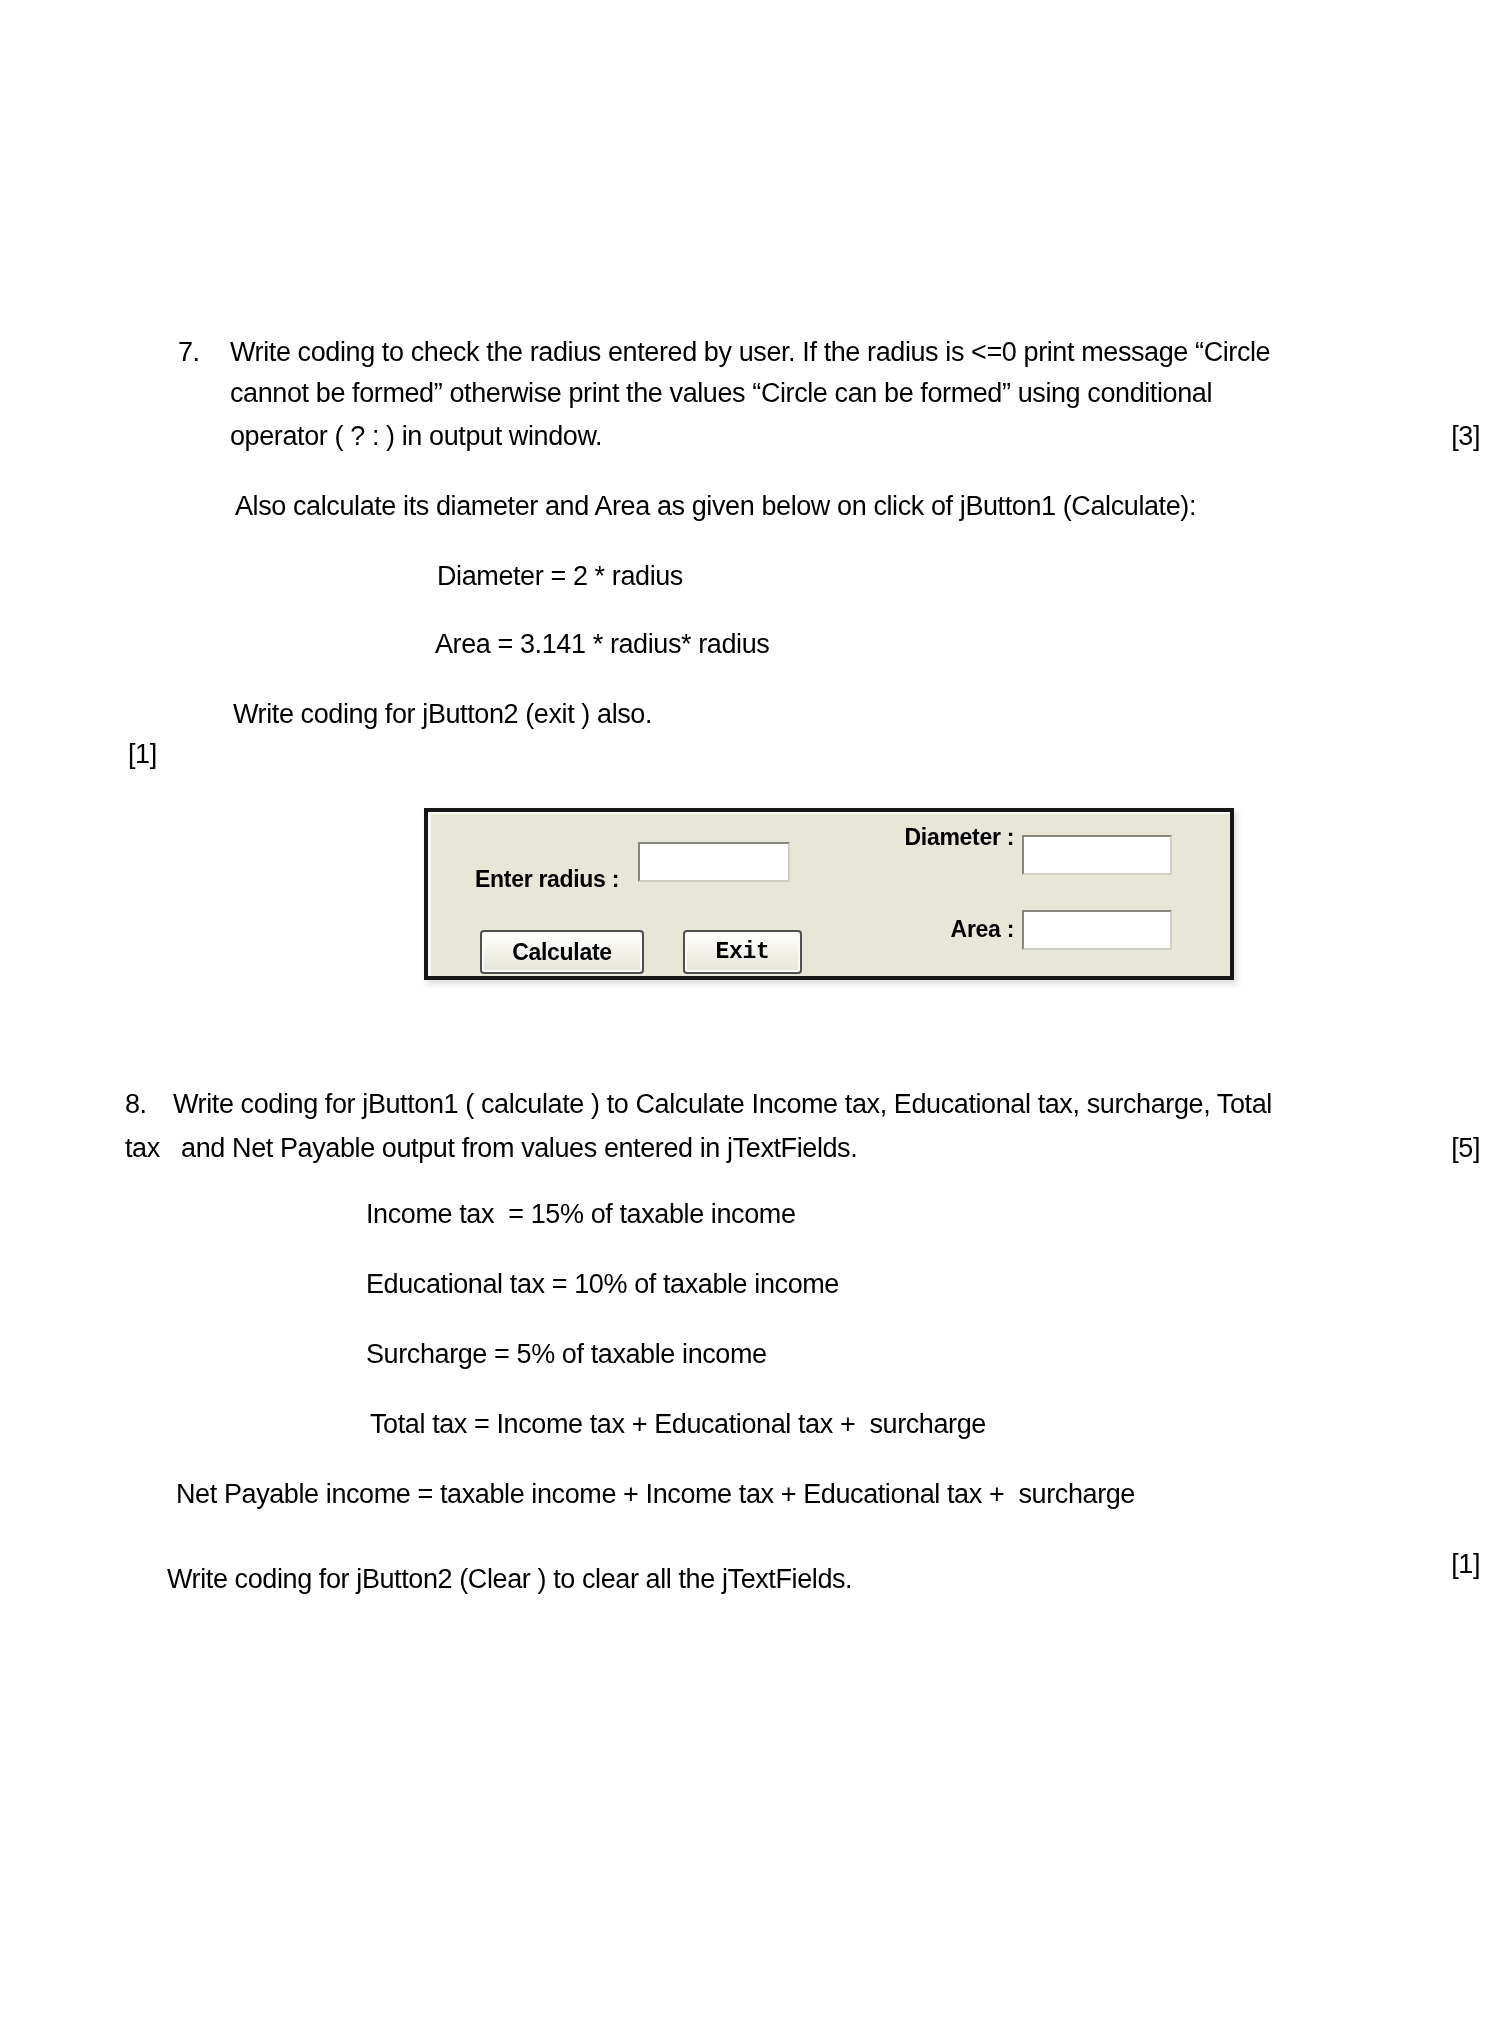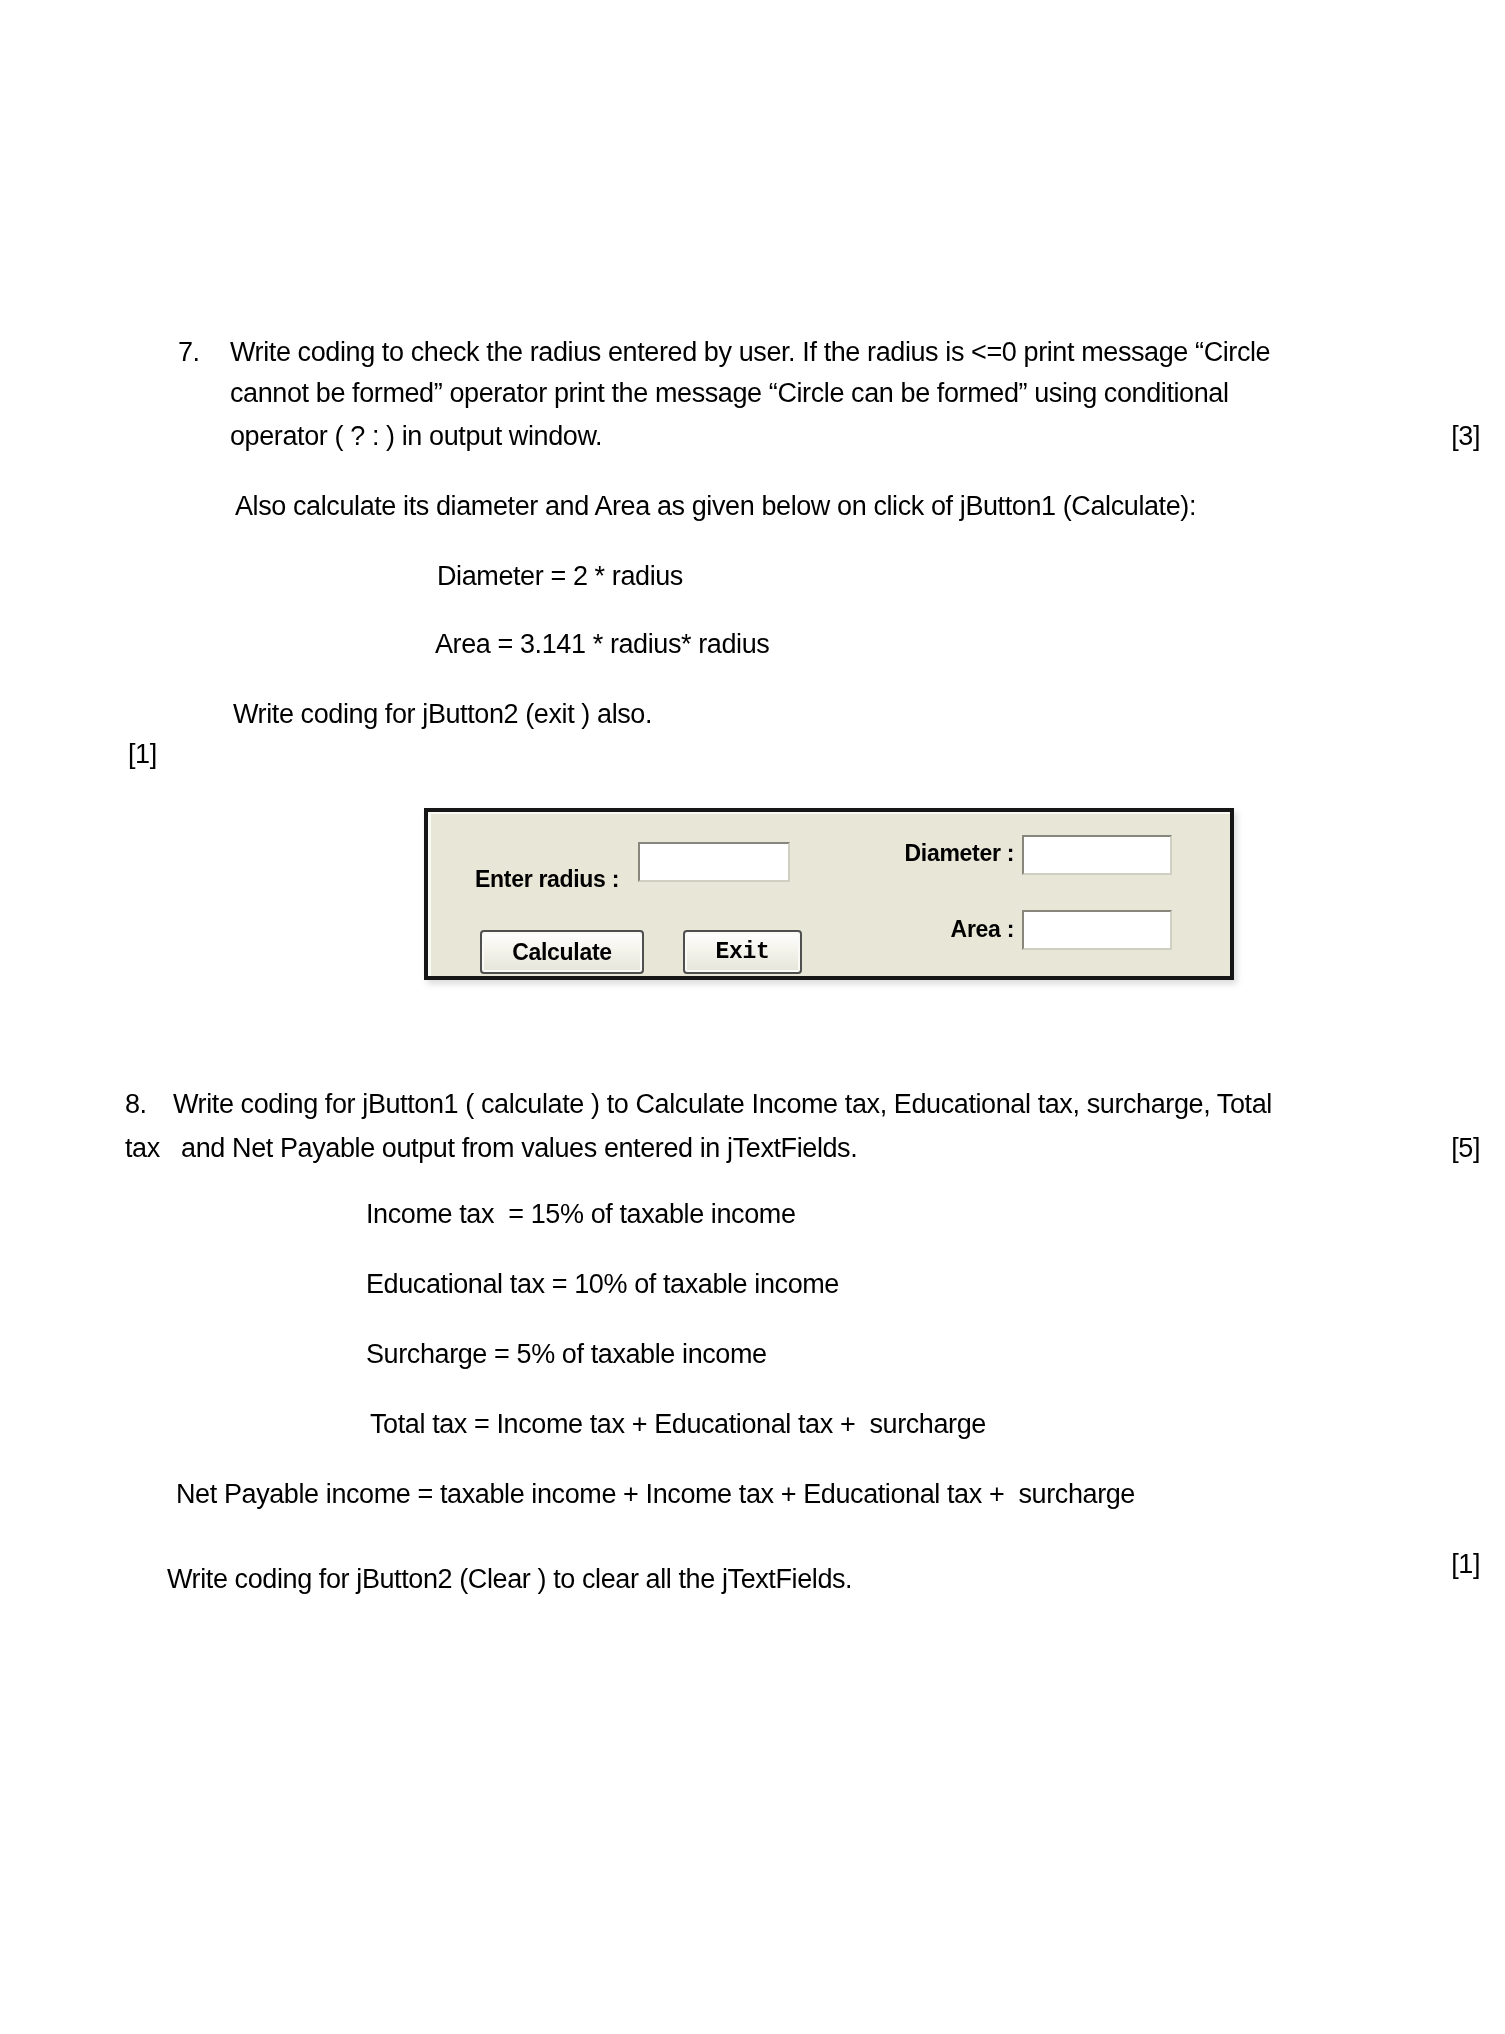--- a/index.html
+++ b/index.html
@@ -37,39 +37,39 @@
     display:flex; align-items:center; justify-content:center; padding:0 4px;
   }
 </style>
 </head>
 <body>
 
 <div class="page">
 
   <div class="tline" style="left:178px; top:336px;">7.</div>
   <div class="tline" style="left:230px; top:336px;">Write coding to check the radius entered by user. If the radius is &lt;=0 print message “Circle</div>
-  <div class="tline" style="left:230px; top:377px;">cannot be formed” operator print the message “Circle can be formed” using conditional</div>
+  <div class="tline" style="left:230px; top:377px;">cannot be formed” otherwise print the values “Circle can be formed” using conditional</div>
   <div class="tline" style="left:230px; top:420px;">operator ( ? : ) in output window.</div>
   <div class="tline" style="right:25px; top:420px;">[3]</div>
 
   <div class="tline" style="left:235px; top:490px;">Also calculate its diameter and Area as given below on click of jButton1 (Calculate):</div>
   <div class="tline" style="left:437px; top:560px;text-align:center;">Diameter = 2 * radius</div>
   <div class="tline" style="left:435px; top:628px;">Area = 3.141 * radius* radius</div>
   <div class="tline" style="left:233px; top:698px;">Write coding for jButton2 (exit ) also.</div>
   <div class="tline" style="left:128px; top:738px;">[1]</div>
 
   <div class="panel" style="background:#e7e6d7;">
 
     <span class="flabel" style="left:47px; top:54px;">Enter radius :</span>
     <input class="ffield" style="left: 210px; top: 30px; width: 152px;" readonly="" value="">
 
     <div class="fbtn" style="left:52px; top:118px; width:164px;">Calculate</div>
     <div class="fbtn" style="left:255px; top:118px; width:119px;font-family:Liberation Mono, monospace;">Exit</div>
 
-    <span class="flabel" style="right:216px; top:28px;">Diameter :</span>
+    <span class="flabel" style="right:216px; top:12px;">Diameter :</span>
     <input class="ffield" style="left: 594px; top: 23px; width: 150px;" readonly="" value="">
 
     <span class="flabel" style="right:216px; top:104px;">Area :</span>
     <input class="ffield" style="left: 594px; top: 98px; width: 150px;" readonly="" value="">
   </div>
 
   <div class="tline" style="left:125px; top:1088px;">8.</div>
   <div class="tline" style="left:173px; top:1088px;">Write coding for jButton1 ( calculate ) to Calculate Income tax, Educational tax, surcharge, Total</div>
   <div class="tline" style="left:125px; top:1132px;">tax   and Net Payable output from values entered in jTextFields.</div>
   <div class="tline" style="right:25px; top:1132px;">[5]</div>

